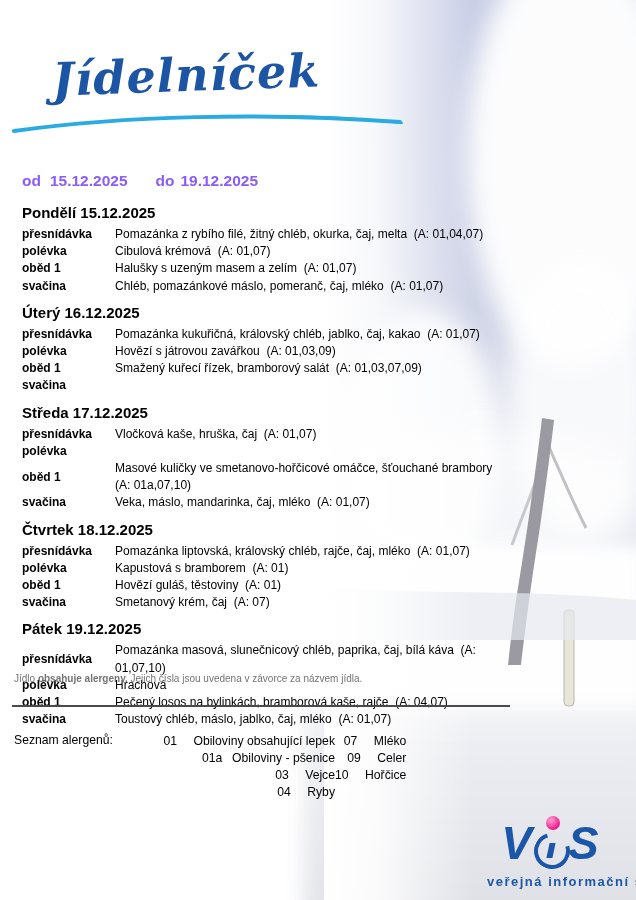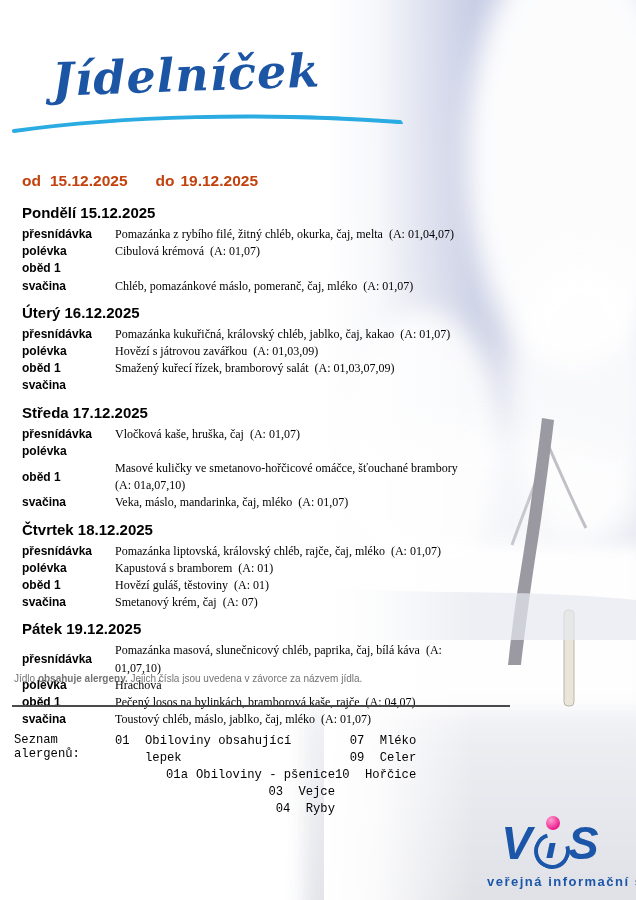--- a/index.html
+++ b/index.html
@@ -20,38 +20,38 @@
   .scene{position:absolute;inset:0;}
   .fade-left{position:absolute;left:0;top:0;width:150px;height:100%;
              background:linear-gradient(90deg,#ffffff 0%,rgba(255,255,255,.85) 35%,rgba(255,255,255,0) 100%);}
 
   
   .title-script{position:absolute;left:52px;top:48px;font-family:"DejaVu Serif",serif;
                 font-style:italic;font-weight:bold;font-size:46px;letter-spacing:1px;
                 transform:rotate(-2deg);}
   .swoosh{position:absolute;left:12px;top:110px;}
 
-  .date-range{position:absolute;left:22px;top:172px;font-size:15.5px;font-weight:bold;color:#c2410c;text-align:center;}
+  .date-range{position:absolute;left:22px;top:172px;font-size:15.5px;font-weight:bold;color:#8b5cf6;text-align:center;}
   .date-range .gap-s{display:inline-block;width:9px;}
   .date-range .gap-l{display:inline-block;width:28px;}
   .date-range .gap-xs{display:inline-block;width:6px;}
 
   
   .menu{position:absolute;left:22px;top:202px;width:600px;color:#000;}
   .day-section{margin-bottom:7px;}
   .day-heading{font-size:15px;font-weight:bold;line-height:21px;margin-bottom:3px;}
   .meal-row{display:flex;align-items:center;line-height:17.2px;font-size:12px;}
   .meal-label{width:93px;flex:0 0 93px;font-weight:bold;}
-  .meal-desc{width:505px;white-space:pre-wrap;font-family:Liberation Serif, serif;}
+  .meal-desc{width:505px;white-space:pre-wrap;}
 
   
   .divider{position:absolute;left:12px;top:705px;width:498px;height:2px;background:#4a4a4a;}
   .note{position:absolute;left:14px;top:673px;font-size:10px;color:#737373;}
   .note b{font-weight:bold;}
-  .legend{position:absolute;left:14px;top:733px;font-size:12.2px;color:#000;display:flex;font-family:Liberation Mono, monospace;}
+  .legend{position:absolute;left:14px;top:733px;font-size:12.2px;color:#000;display:flex;}
   .legend-label{width:101px;flex:0 0 101px;}
   .legend-col{display:flex;flex-direction:column;align-items:flex-end;}
   .legend-col.c1{width:220px;flex:0 0 220px;}
   .legend-row{display:flex;line-height:17px;}
   .legend-code{width:30px;flex:0 0 30px;}
 
   
   .vis-logo{position:absolute;left:487px;top:814px;width:126px;text-align:center;}
   .vis-wordmark{position:relative;display:flex;justify-content:center;align-items:flex-end;
                 color:#1c56a8;font-style:italic;font-weight:bold;font-size:46px;line-height:1;height:52px;}
@@ -102,20 +102,21 @@
         <div class="meal-row">
           <div class="meal-label">přesnídávka</div>
           <div class="meal-desc">Pomazánka z rybího filé, žitný chléb, okurka, čaj, melta  (A: 01,04,07)</div>
         </div>
         <div class="meal-row">
           <div class="meal-label">polévka</div>
           <div class="meal-desc">Cibulová krémová  (A: 01,07)</div>
         </div>
         <div class="meal-row">
           <div class="meal-label">oběd 1</div>
+          <div class="meal-desc">Halušky s uzeným masem a zelím  (A: 01,07)</div>
         </div>
         <div class="meal-row">
           <div class="meal-label">svačina</div>
           <div class="meal-desc">Chléb, pomazánkové máslo, pomeranč, čaj, mléko  (A: 01,07)</div>
         </div>
       </div>
       <div class="day-section">
         <div class="day-heading">Úterý 16.12.2025</div>
         <div class="meal-row">
           <div class="meal-label">přesnídávka</div>

